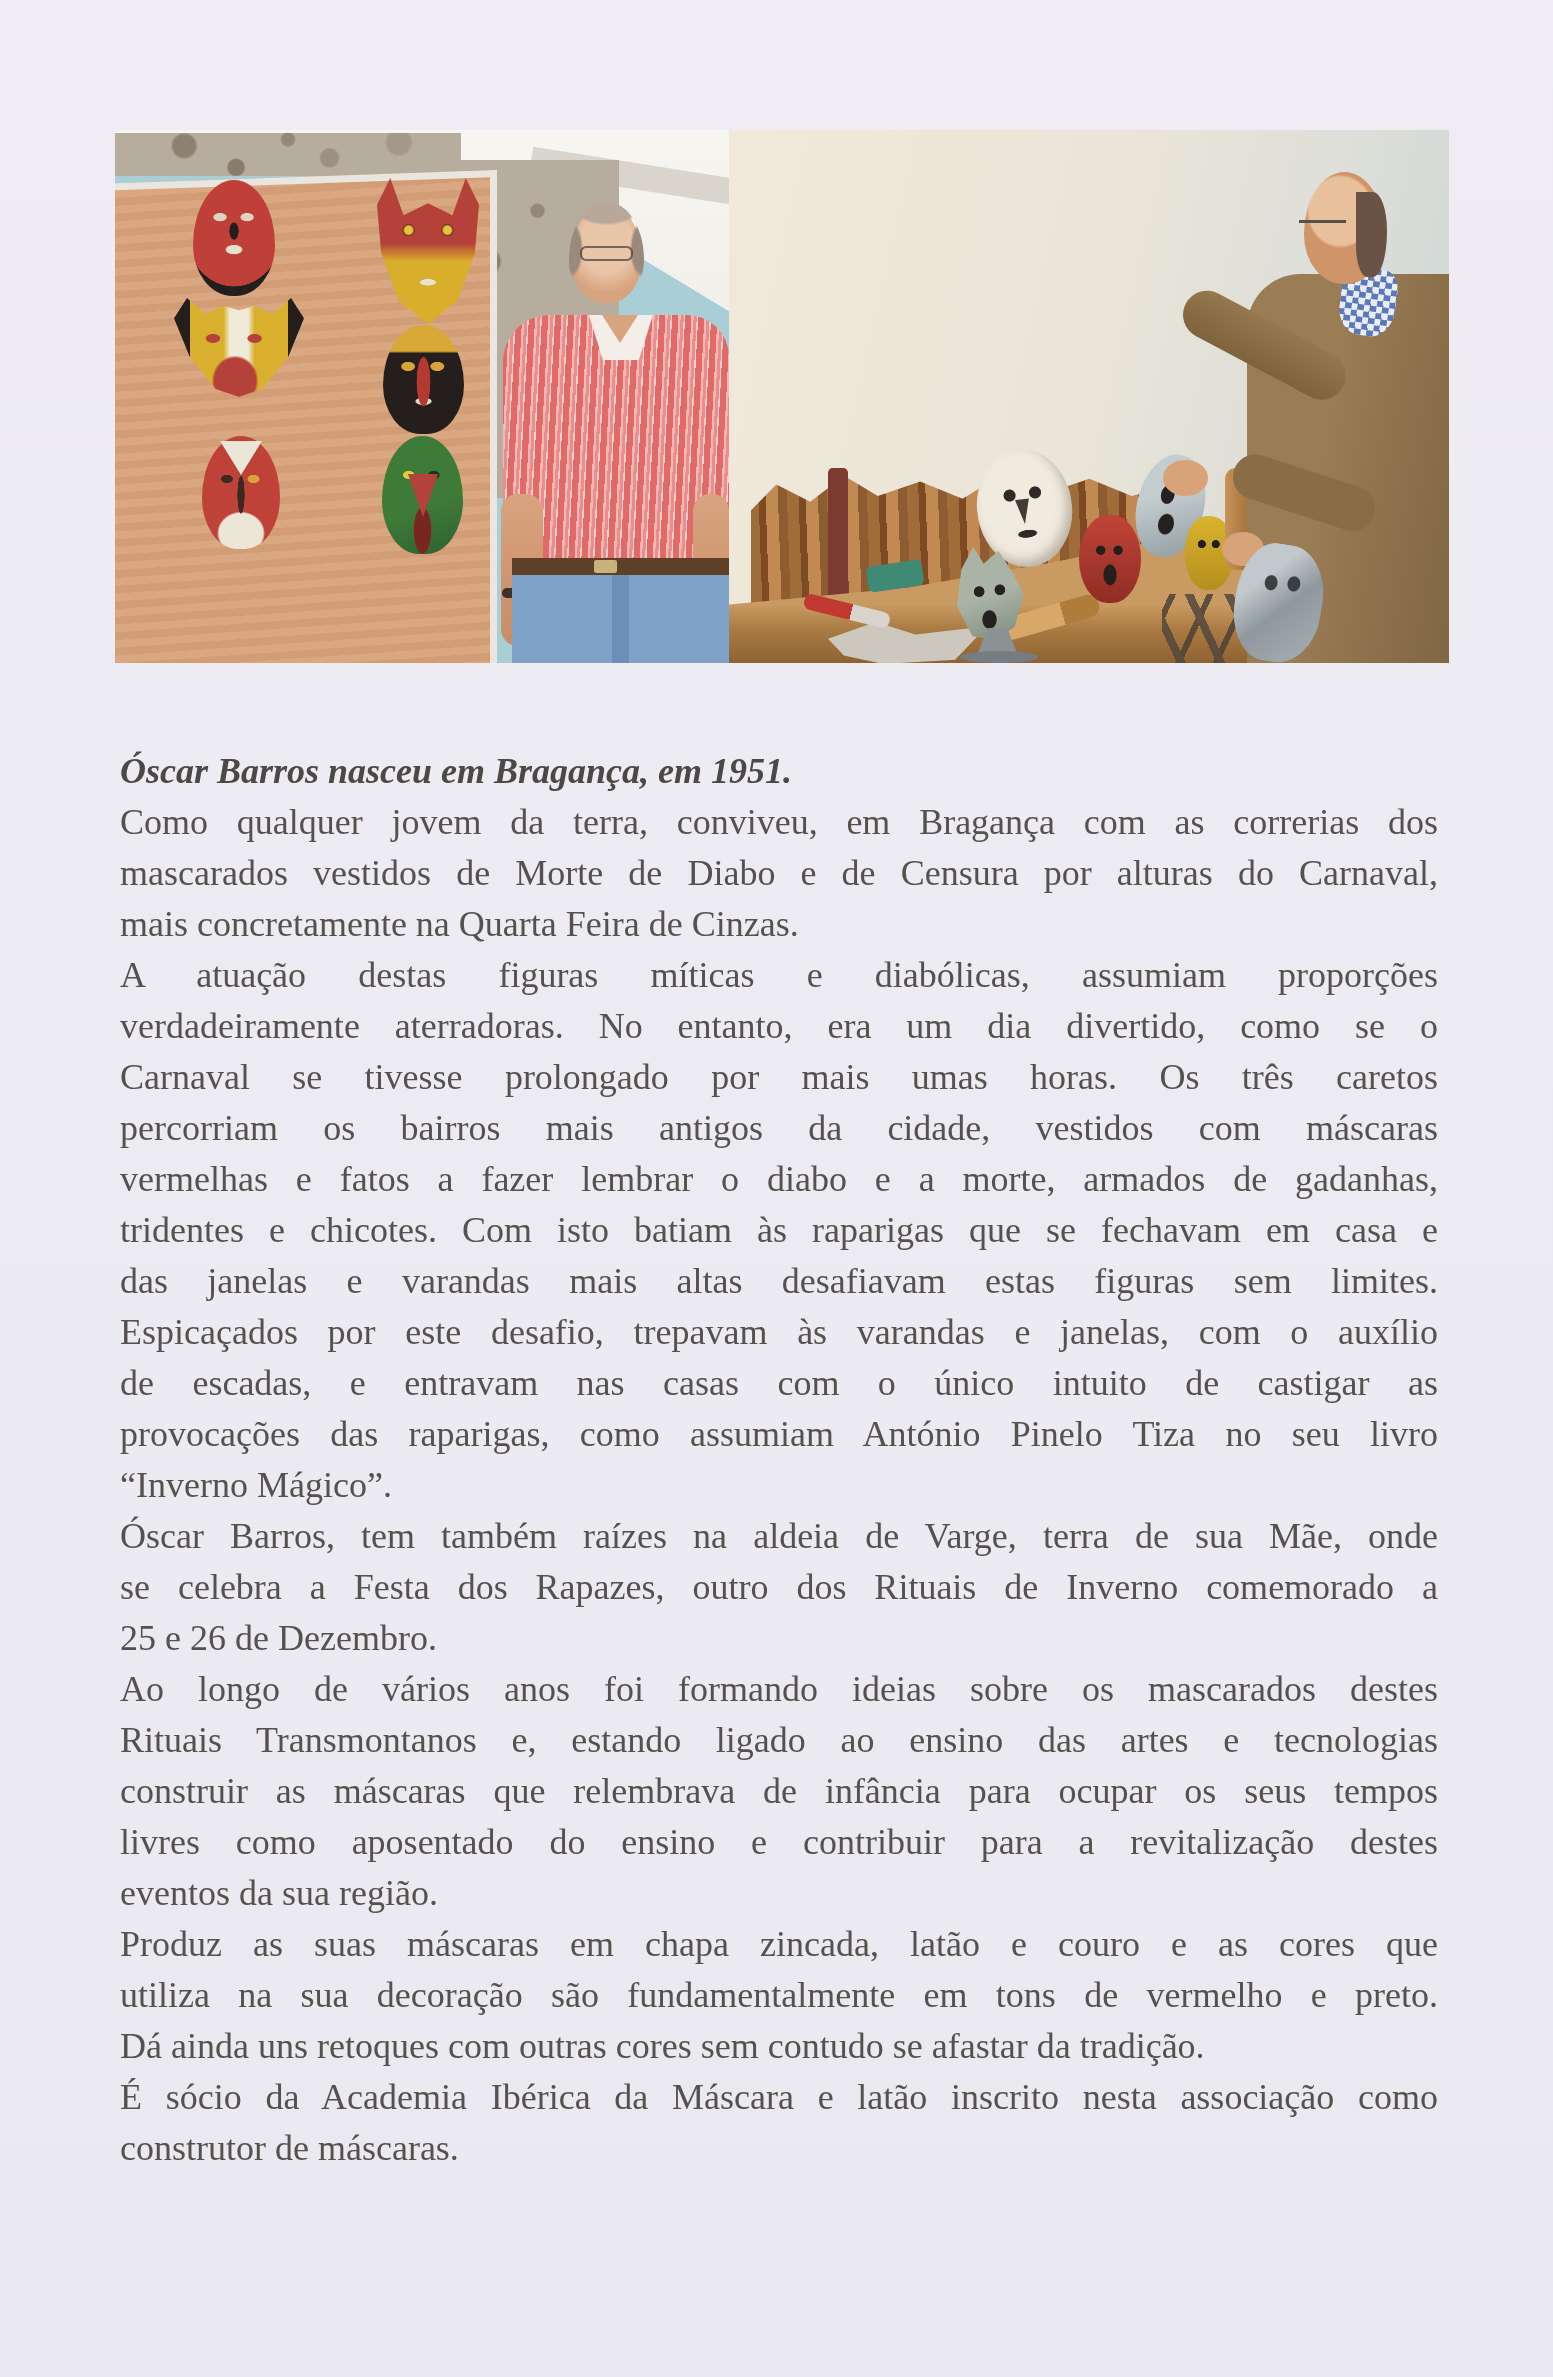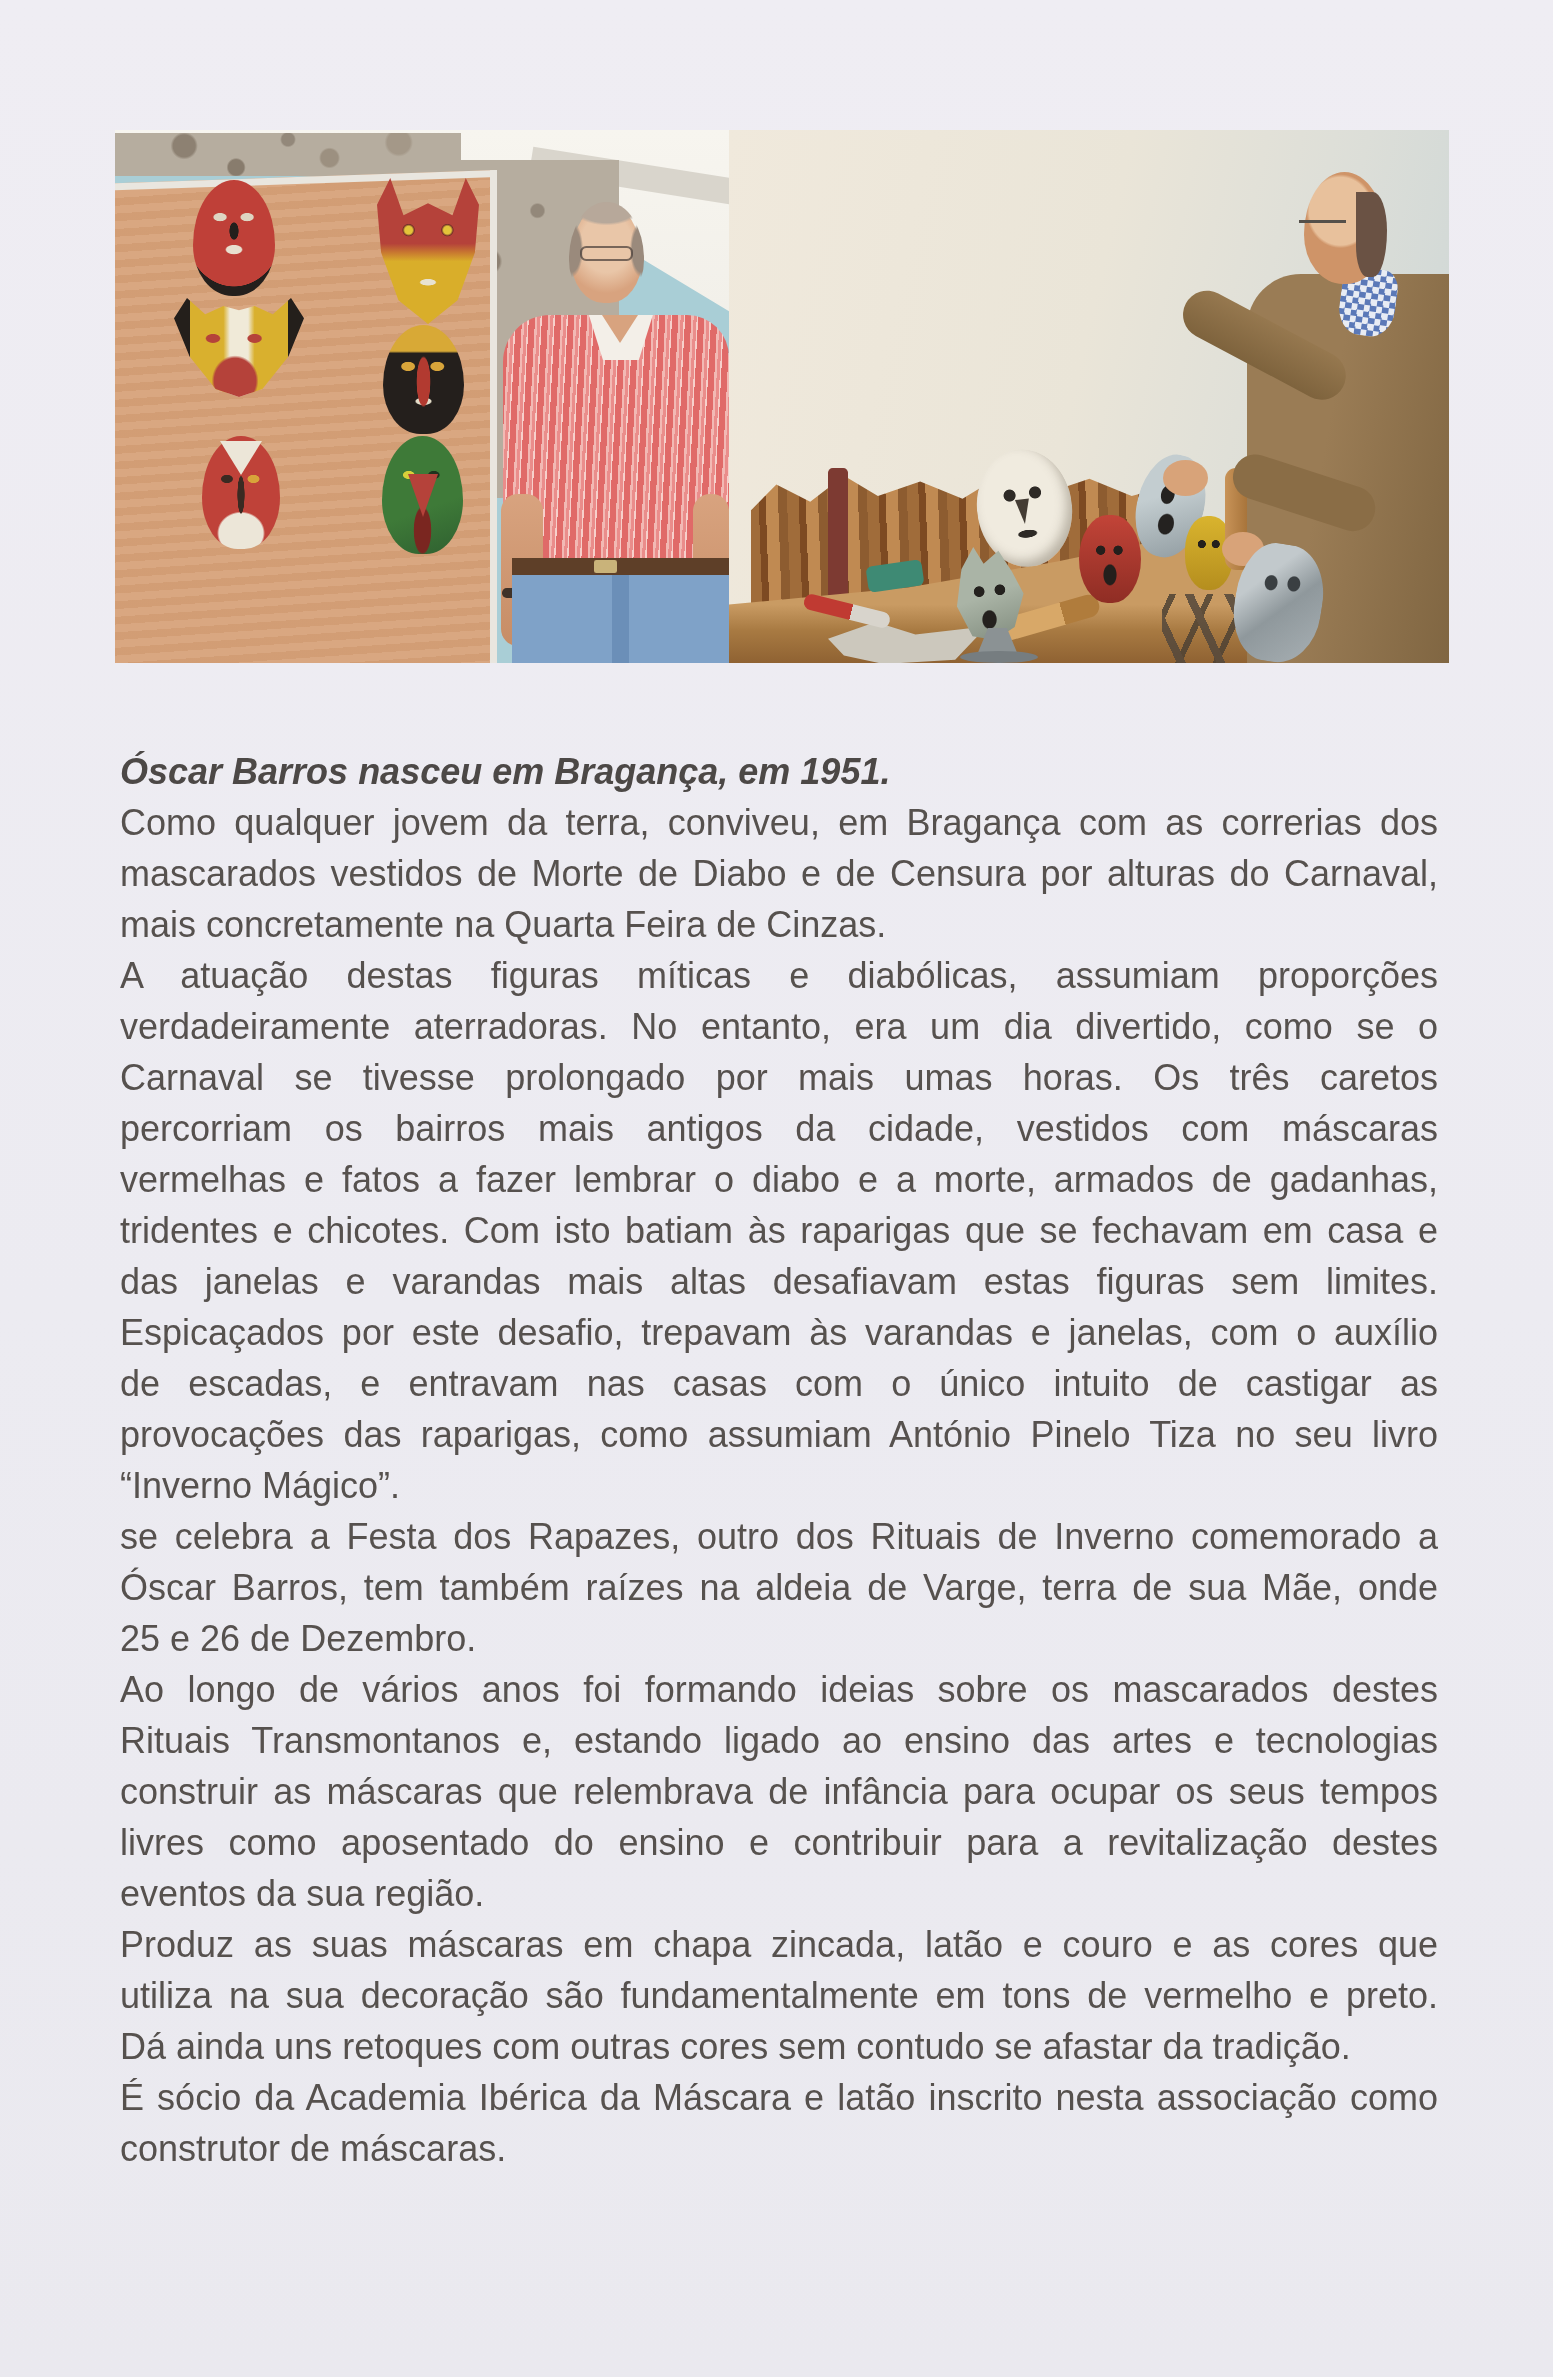--- a/index.html
+++ b/index.html
@@ -192,21 +192,21 @@
   .pr-heldmask { left:506px; top:414px; width:87px; height:118px; transform:rotate(9deg);
     border-radius:40% 44% 46% 42% / 48% 46% 44% 46%;
     background:
       radial-gradient(ellipse 7.8px 9.3px at 38% 34%, #3a3f42 75%, rgba(0,0,0,0) 88%),
       radial-gradient(ellipse 7.8px 9.3px at 64% 32%, #3a3f42 75%, rgba(0,0,0,0) 88%),
       linear-gradient(135deg,#c2c9cc 0 30%, #8f989c 55%, #a8b0b4 100%); }
 
   
   .textblock { position:absolute; left:120px; top:746px; width:1318px;
     font-size:36px; line-height:51px; color:#56514e; }
-  .tline { text-align:justify; text-align-last:left; }
+  .tline { text-align:justify; text-align-last:left;font-family:Liberation Serif, serif; }
   .tline.just { text-align-last:justify; }
   .b-heading .tline { font-weight:bold; font-style:italic; color:#4c4846; }
 </style>
 </head>
 <body>
 
 <div class="photo">
 
   <div class="panel pl">
     <div class="abs pl-ceiling"></div>
@@ -274,22 +274,22 @@
       <div class="tline just">percorriam os bairros mais antigos da cidade, vestidos com máscaras</div>
       <div class="tline just">vermelhas e fatos a fazer lembrar o diabo e a morte, armados de gadanhas,</div>
       <div class="tline just">tridentes e chicotes. Com isto batiam às raparigas que se fechavam em casa e</div>
       <div class="tline just">das janelas e varandas mais altas desafiavam estas figuras sem limites.</div>
       <div class="tline just">Espicaçados por este desafio, trepavam às varandas e janelas, com o auxílio</div>
       <div class="tline just">de escadas, e entravam nas casas com o único intuito de castigar as</div>
       <div class="tline just">provocações das raparigas, como assumiam António Pinelo Tiza no seu livro</div>
       <div class="tline">“Inverno Mágico”.</div>
     </div>
   <div class="para">
+      <div class="tline just">Óscar Barros, tem também raízes na aldeia de Varge, terra de sua Mãe, onde</div>
       <div class="tline just">se celebra a Festa dos Rapazes, outro dos Rituais de Inverno comemorado a</div>
-      <div class="tline just">Óscar Barros, tem também raízes na aldeia de Varge, terra de sua Mãe, onde</div>
       <div class="tline">25 e 26 de Dezembro.</div>
     </div>
   <div class="para">
       <div class="tline just">Ao longo de vários anos foi formando ideias sobre os mascarados destes</div>
       <div class="tline just">Rituais Transmontanos e, estando ligado ao ensino das artes e tecnologias</div>
       <div class="tline just">construir as máscaras que relembrava de infância para ocupar os seus tempos</div>
       <div class="tline just">livres como aposentado do ensino e contribuir para a revitalização destes</div>
       <div class="tline">eventos da sua região.</div>
     </div>
   <div class="para">

